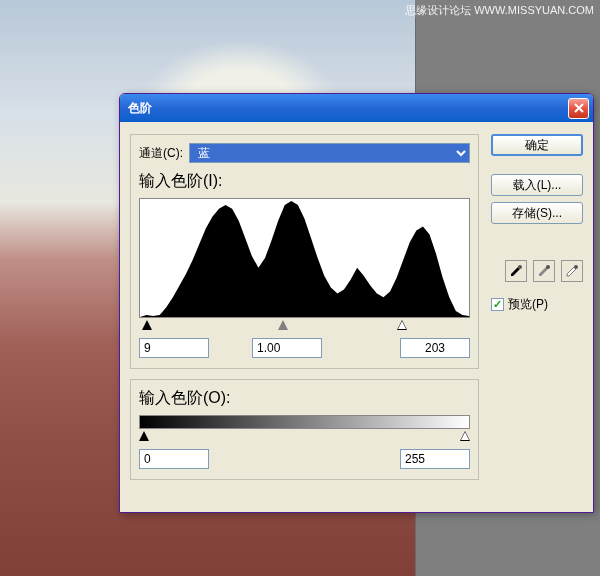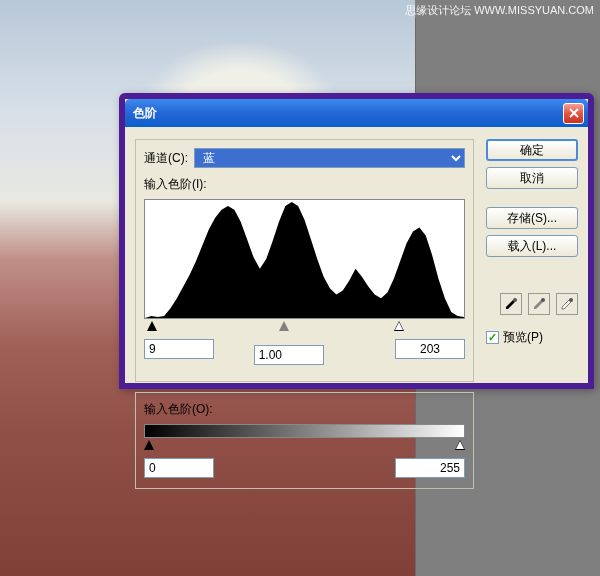--- a/index.html
+++ b/index.html
@@ -1,50 +1,50 @@
 <!DOCTYPE html>
 <html><head>
 <meta charset="utf-8">
 <style>
 *{box-sizing:border-box;margin:0;padding:0;font-family:"Microsoft YaHei","SimSun",Tahoma,sans-serif;font-size:12px}
 body{width:600px;height:576px;background:#7f7f7f;position:relative;overflow:hidden}
 .bg{position:absolute;width:415px;height:576px;left:0;top:0;background:linear-gradient(to bottom,#b8c8d8 0%,#d8e0e8 20%,#e8e8e0 35%,#c09088 45%,#a06058 60%,#905048 75%,#804038 100%)}
 .cloud{position:absolute;width:200px;height:140px;left:140px;top:40px;background:radial-gradient(ellipse,#f0f0e8 40%,rgba(240,240,232,0) 70%);border-radius:50%}
 .watermark{position:absolute;right:6px;top:3px;color:#fff;font-size:11px;opacity:.9}
 .gray-panel{position:absolute;right:0;top:18px;width:185px;height:558px;background:#7f7f7f;border-left:1px solid #6a6a6a}
-.dialog{position:absolute;left:119px;top:93px;width:475px;height:296px;background:#ECE9D8;border:6px solid #4c1d95;border-radius:6px 6px 0 0;box-shadow:2px 2px 8px rgba(0,0,0,.3)}
+.dialog{position:absolute;left:119px;top:93px;width:475px;height:420px;background:#ECE9D8;border:1px solid #4c1d95;border-radius:6px 6px 0 0;box-shadow:2px 2px 8px rgba(0,0,0,.3)}
 .titlebar{height:28px;background:linear-gradient(to bottom,#3B8AEE 0%,#2666D5 50%,#0A5FCB 100%);border-radius:5px 5px 0 0;display:flex;align-items:center;padding:0 4px 0 8px;color:#fff;font-weight:bold;font-size:13px}
 .titlebar .title{flex:1}
 .close-btn{width:21px;height:21px;background:linear-gradient(to bottom,#F5A09A,#E5543F 50%,#C73321);border:1px solid #fff;border-radius:3px;color:#fff;display:flex;align-items:center;justify-content:center;font-weight:bold;cursor:pointer}
 .body{padding:12px 10px;display:flex;gap:12px}
 .left{flex:1}
 .right{width:92px;display:flex;flex-direction:column;gap:6px}
 .btn{height:22px;background:linear-gradient(to bottom,#fff,#ECE9D8);border:1px solid #7F9DB9;border-radius:3px;cursor:pointer;font-size:12px;display:flex;align-items:center;justify-content:center}
 .btn.primary{border:2px solid #4A8BDB}
 .row{display:flex;align-items:center;gap:6px;margin-bottom:8px}
 .fieldset{border:1px solid #C0C0B0;padding:8px 8px 10px;margin-bottom:10px;position:relative}
-.legend{font-size:12px;margin-bottom:6px}
+.legend{font-size:16px;margin-bottom:6px}
 select{flex:1;height:20px;background:#3D6FD0;color:#fff;border:1px solid #7F9DB9;padding:0 4px}
 .histogram{height:120px;border:1px solid #888;background:#fff;position:relative;margin:4px 0 0}
 .histogram svg{width:100%;height:100%;display:block}
 .slider-track{height:12px;position:relative;margin:2px 0 6px}
 .tri{position:absolute;width:0;height:0;border-left:5px solid transparent;border-right:5px solid transparent;top:0}
 .tri.black{border-bottom:10px solid #000}
 .tri.gray{border-bottom:10px solid #808080}
 .tri.white{border-bottom:10px solid #000;filter:none}
 .tri.white::after{content:"";position:absolute;left:-4px;top:1px;border-left:4px solid transparent;border-right:4px solid transparent;border-bottom:8px solid #fff}
 .inputs3{display:flex;gap:8px}
 .inputs3 input{height:20px;border:1px solid #7F9DB9;background:#fff;padding:0 4px;text-align:left}
 .inputs3 input:nth-child(1){width:70px}
-.inputs3 input:nth-child(2){width:70px;margin:6px auto}
+.inputs3 input:nth-child(2){width:70px;margin:0 auto}
 .inputs3 input:nth-child(3){width:70px;text-align:center;margin-left:auto}
 .gradient-bar{height:14px;border:1px solid #888;background:linear-gradient(to right,#000,#fff);margin-top:4px}
 .inputs2{display:flex;justify-content:space-between;margin-top:6px}
 .inputs2 input{width:70px;height:20px;border:1px solid #7F9DB9;background:#fff;padding:0 4px}
-.inputs2 input:last-child{text-align:right}
+.inputs2 input:last-child{text-align:left}
 .eyedroppers{display:flex;gap:6px;justify-content:flex-end;margin-top:6px}
 .eyedropper{width:22px;height:22px;border:1px solid #999;background:#ECE9D8;display:flex;align-items:center;justify-content:center;cursor:pointer}
 .eyedropper svg{width:14px;height:14px}
 .preview-row{display:flex;align-items:center;gap:4px;margin-top:8px}
 .checkbox{width:13px;height:13px;border:1px solid #7F9DB9;background:#fff;display:flex;align-items:center;justify-content:center;color:#21A121;font-size:11px;font-weight:bold}
 </style>
 </head>
 <body>
 
 <div class="bg">
@@ -99,24 +99,23 @@
         </div>
         <div class="inputs2">
           <input value="0" style="">
           <input value="255" style="">
         </div>
       </div>
 
     </div>
     <div class="right">
       <div class="btn primary">确定</div>
-      <div class="btn">取消</div>
       <div style="height:6px"></div>
+      <div class="btn">载入(L)...</div>
       <div class="btn">存储(S)...</div>
-      <div class="btn">载入(L)...</div>
       <div style="height:6px"></div>
       <div style="height:6px"></div>
       <div class="eyedroppers">
         <div class="eyedropper">
             <svg viewBox="0 0 14 14">
               <path d="M2 12 L4 12 L11 5 L9 3 L2 10 Z" fill="#000"></path>
               <circle cx="11" cy="3" r="2" fill="#555"></circle>
             </svg>
           </div>
         <div class="eyedropper">

